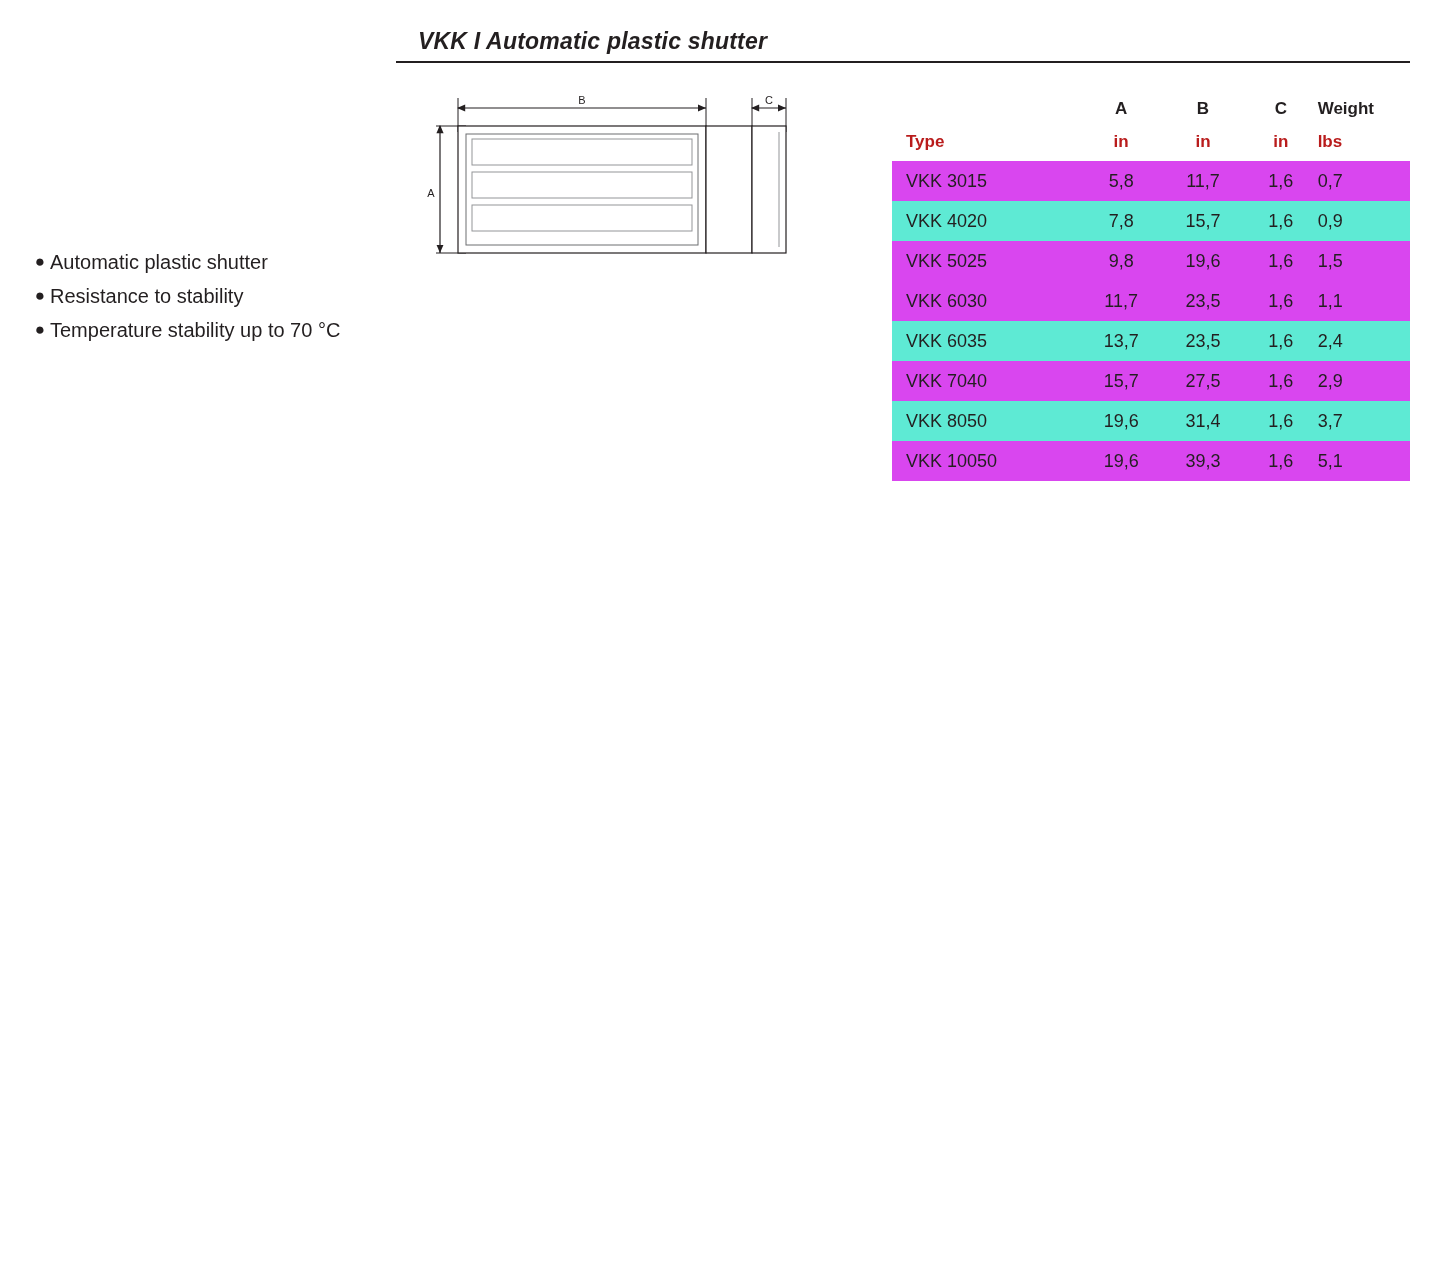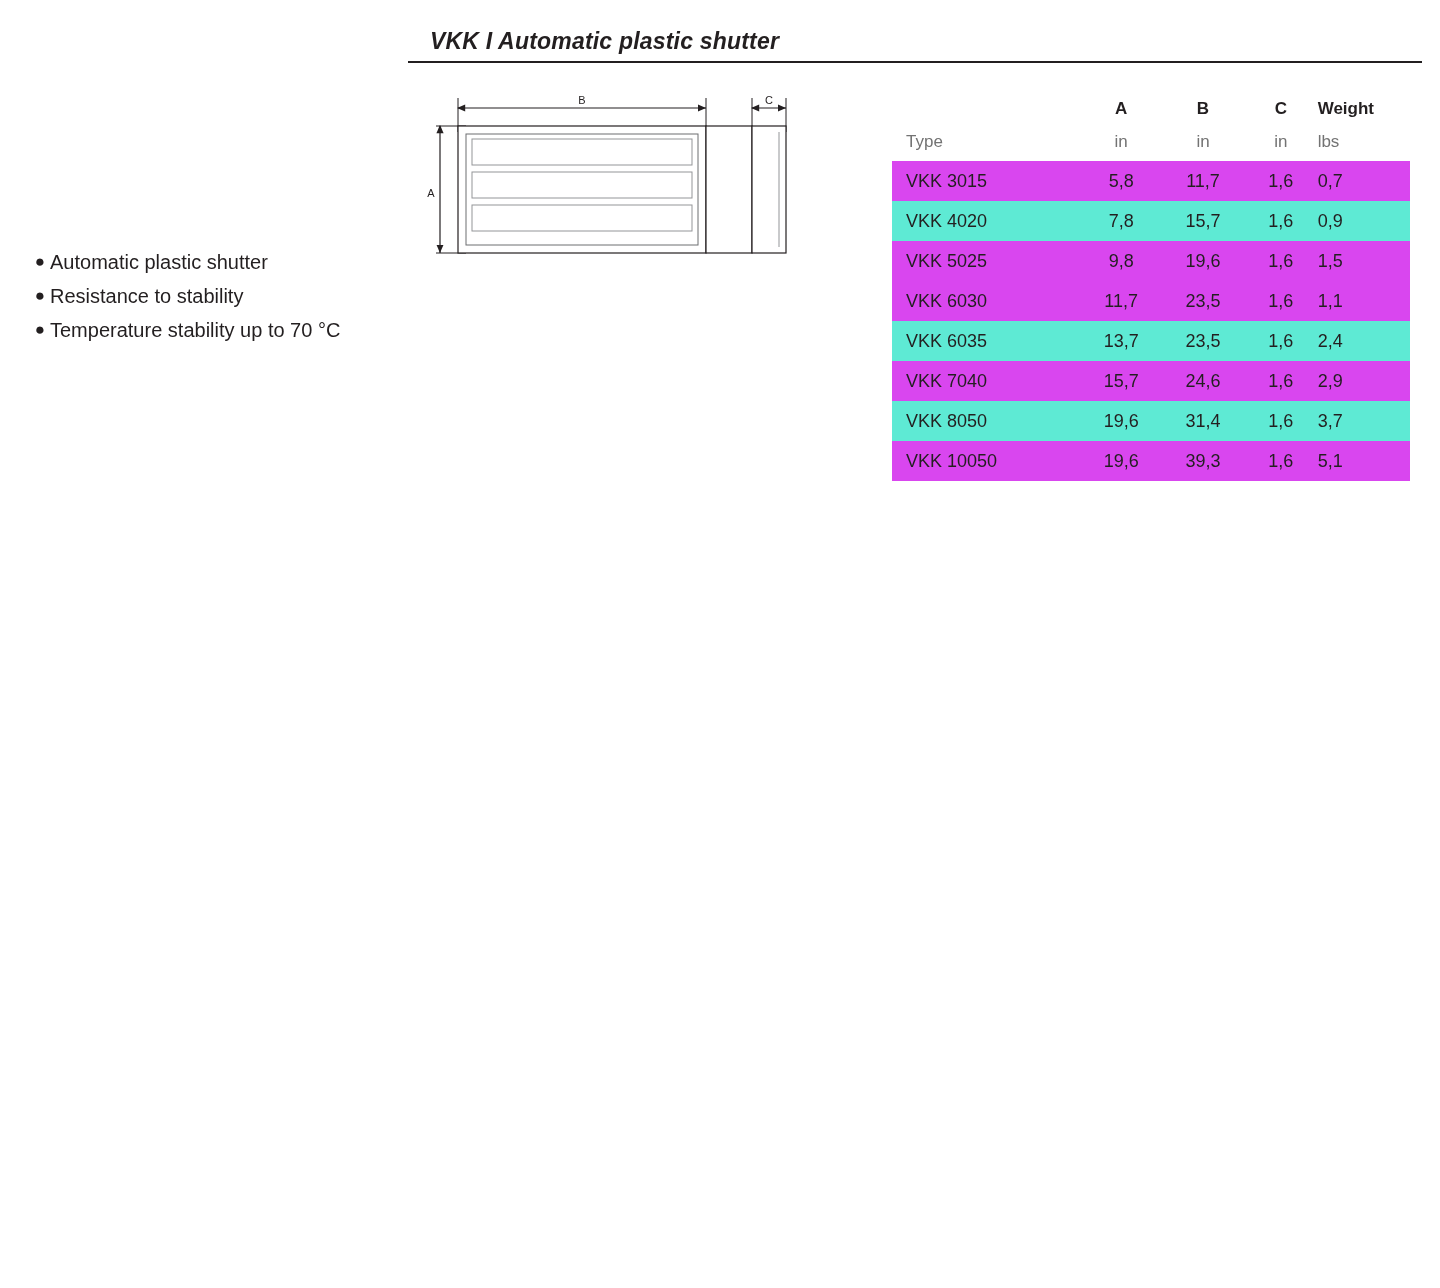--- a/index.html
+++ b/index.html
@@ -12,21 +12,21 @@
     height: 1288px;
     position: relative;
     font-family: "Liberation Sans", sans-serif;
     color: #231f20;
     overflow: hidden;
   }
 
   
   #title-block {
     position: absolute;
-    left: 408px;
+    left: 396px;
     top: 24px;
     width: 1014px;
   }
   #title-text {
     font-size: 23px;
     font-weight: bold;
     font-style: italic;
     letter-spacing: 0.2px;
     color: #231f20;
     padding-left: 22px;
@@ -89,23 +89,23 @@
     margin: 0;
   }
   .hdr-row th {
     font-weight: bold;
     font-size: 17px;
     color: #231f20;
     height: 28px;
     vertical-align: middle;
   }
   .hdr-unit th {
-    font-weight: normal;
-    font-size: 17px;
-    color: #737373;
+    font-weight: bold;
+    font-size: 17px;
+    color: #b91c1c;
     height: 38px;
     vertical-align: middle;
   }
   .col-type { width: 180px; text-align: left; padding-left: 14px !important; }
   .col-a { width: 84px; text-align: center; }
   .col-b { width: 84px; text-align: center; }
   .col-c { width: 76px; text-align: center; }
   .col-w { width: 94px; text-align: left; }
 
   .data-row td {
@@ -229,21 +229,21 @@
     <tr class="data-row even">
       <td class="col-type">VKK 6035</td>
       <td class="col-a">13,7</td>
       <td class="col-b">23,5</td>
       <td class="col-c">1,6</td>
       <td class="col-w">2,4</td>
     </tr>
     <tr class="data-row odd">
       <td class="col-type">VKK 7040</td>
       <td class="col-a">15,7</td>
-      <td class="col-b">24,6</td>
+      <td class="col-b">27,5</td>
       <td class="col-c">1,6</td>
       <td class="col-w">2,9</td>
     </tr>
     <tr class="data-row even">
       <td class="col-type">VKK 8050</td>
       <td class="col-a">19,6</td>
       <td class="col-b">31,4</td>
       <td class="col-c">1,6</td>
       <td class="col-w">3,7</td>
     </tr>

